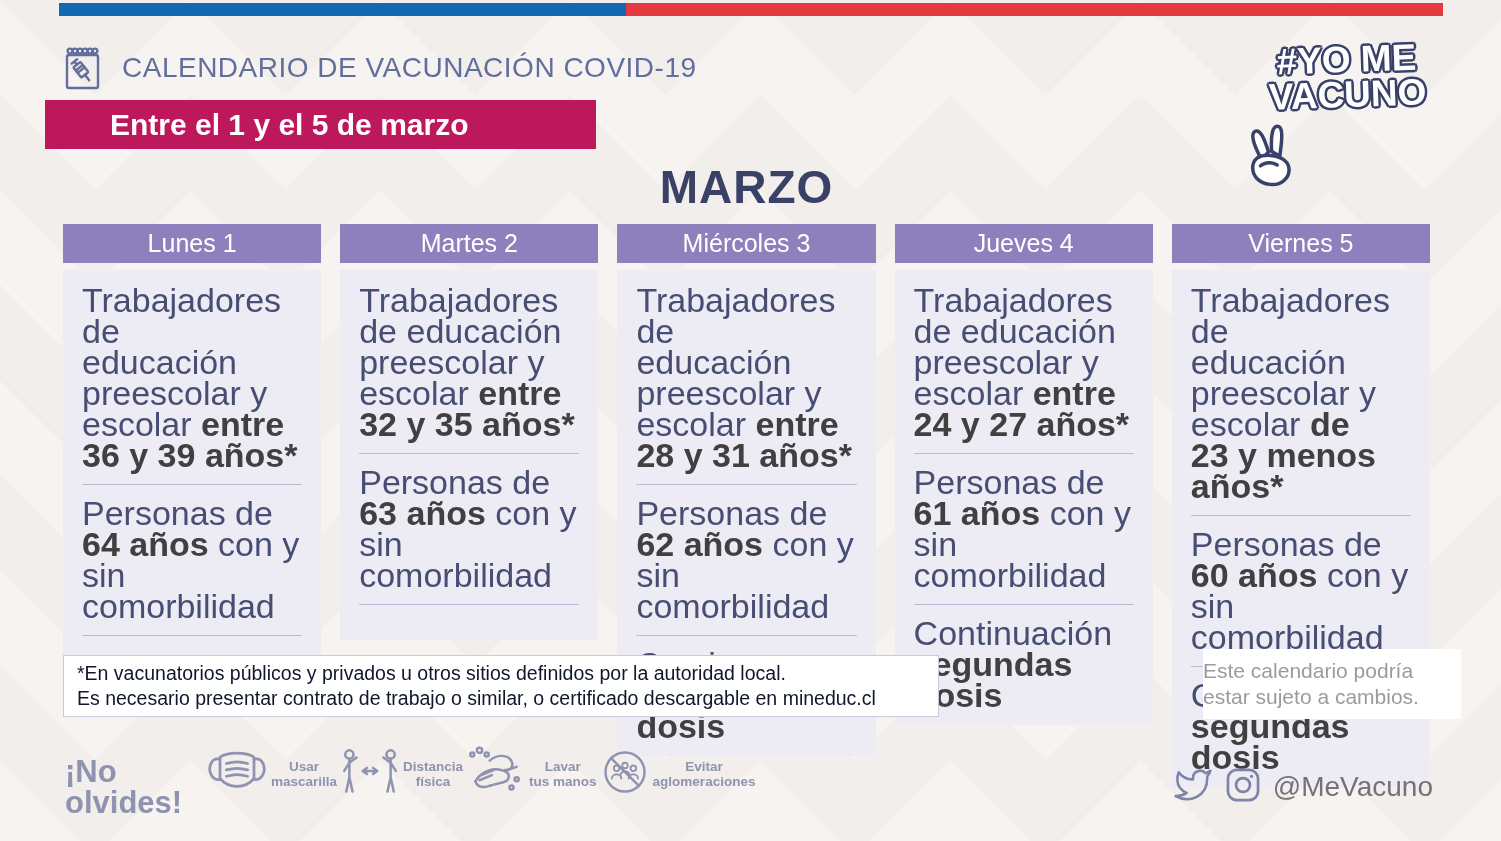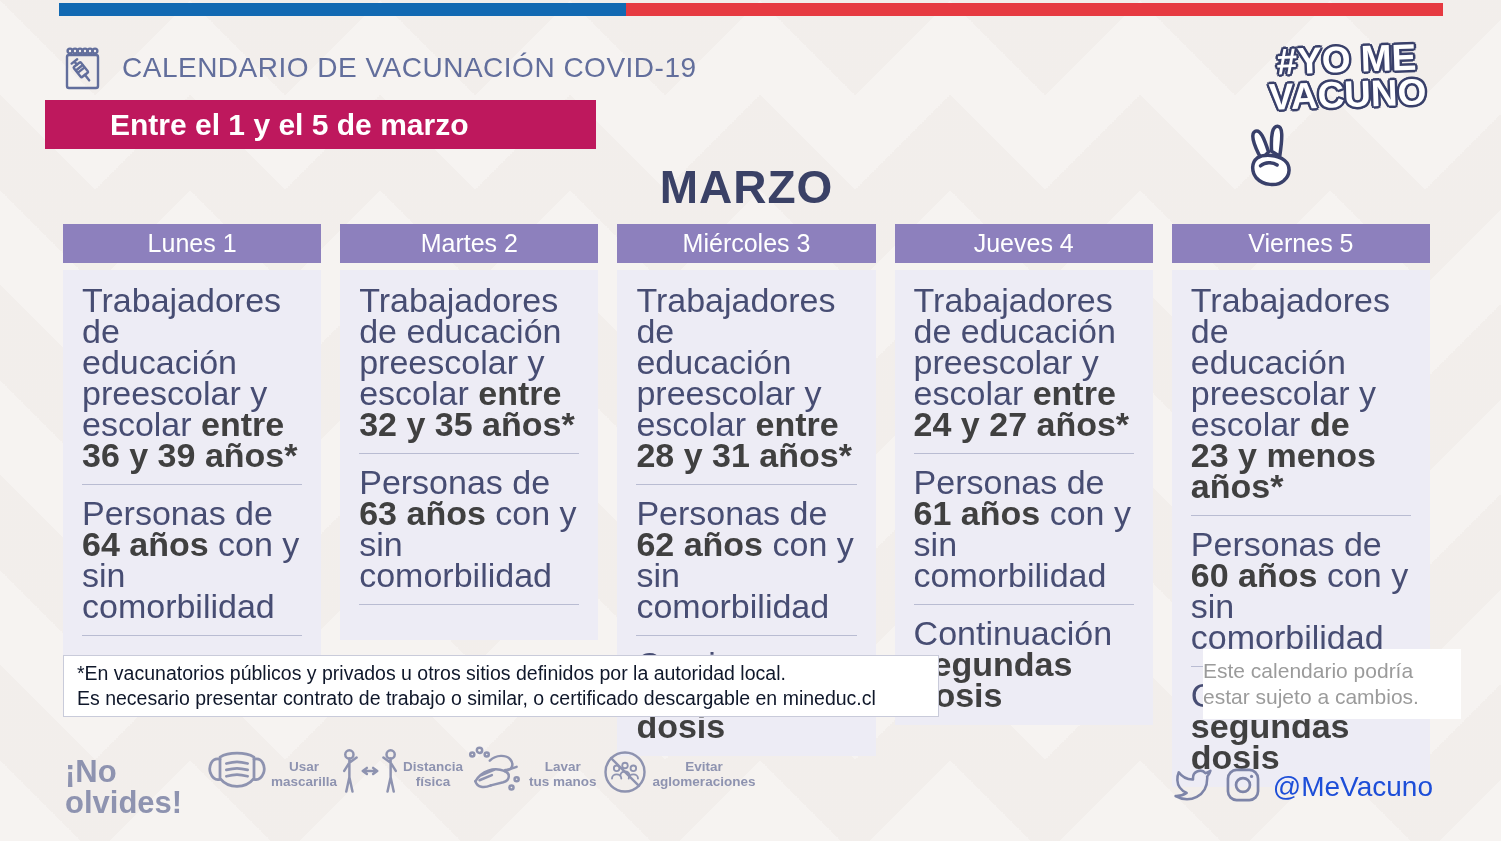--- a/index.html
+++ b/index.html
@@ -49,21 +49,21 @@
   .change-note { position:absolute; left:1203px; top:649px; width:258px; background:#fff; padding:9px 0;
                  font-size:21px; line-height:26px; color:#9b9b9b; white-space:pre-line; }
 
   .reminders { position:absolute; left:65px; top:746px; display:flex; align-items:flex-start; color:#8e93b0; }
   .no-olvides { font-size:31px; font-weight:800; line-height:31px; white-space:pre-line; margin-top:10px; width:138px; }
   .reminder { display:flex; flex-direction:row; align-items:center; min-width:82px; }
   .reminder svg { display:block; }
   .reminder-label { font-size:13.5px; font-weight:700; text-align:center; line-height:15px;
                     margin-top:4px; white-space:pre-line; }
 
-  .social { position:absolute; right:68px; top:766px; display:flex; align-items:center; gap:11px; color:#1d4ed8; }
+  .social { position:absolute; right:68px; top:766px; display:flex; align-items:center; gap:11px; color:#737373; }
   .handle { font-size:28px; font-weight:500; }
 </style>
 </head>
 <body>
 
 <div class="poster">
   <div class="bg-pattern"></div>
 
   <div class="topbar">
     <div class="topbar-blue"></div>

